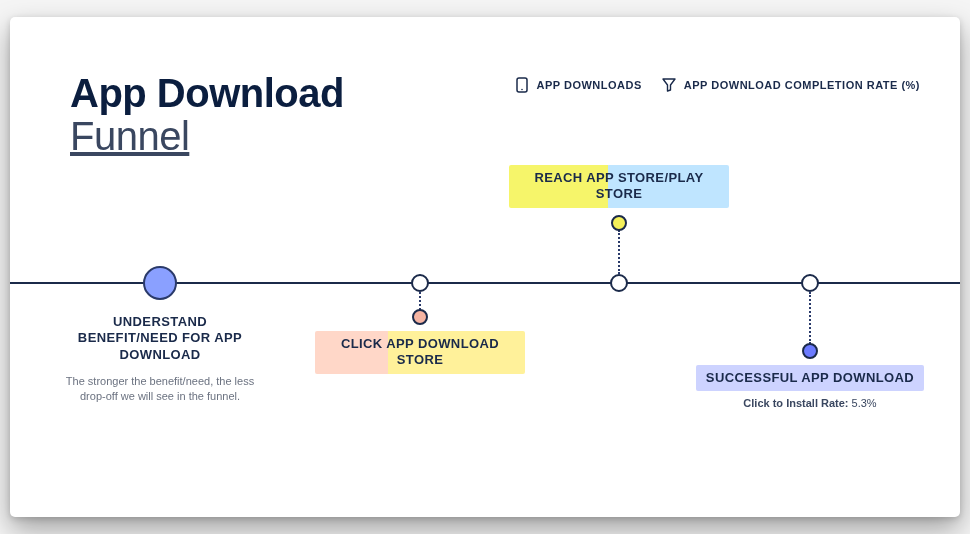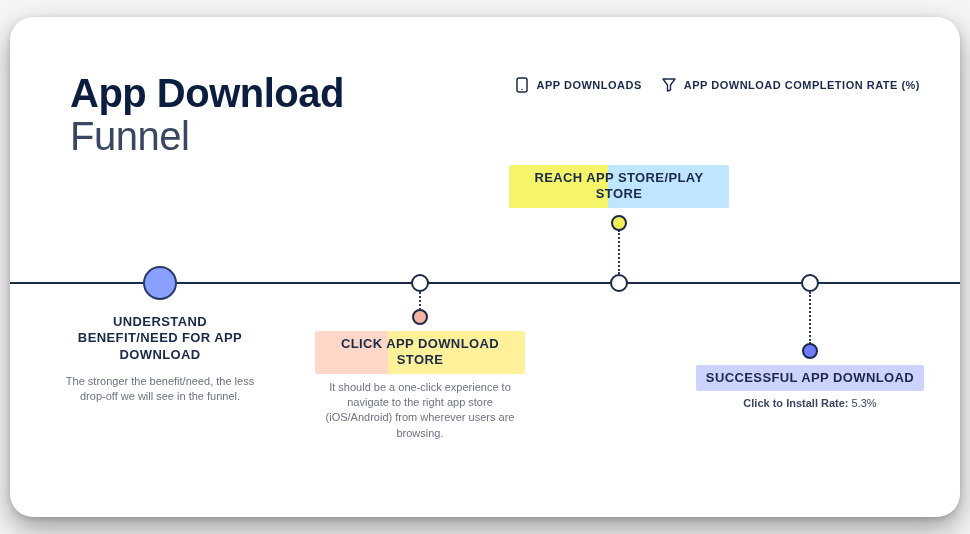--- a/index.html
+++ b/index.html
@@ -8,21 +8,21 @@
     background: #f5f5f5;
     display: flex;
     align-items: center;
     justify-content: center;
     min-height: 534px;
   }
   .card {
     width: 950px;
     height: 500px;
     background: #ffffff;
-    border-radius: 23px;
+    border-radius: 5px;
     box-shadow: 0 12px 28px rgba(0,0,0,0.35), 0 2px 6px rgba(0,0,0,0.15);
     position: relative;
     overflow: hidden;
   }
   
   .title {
     position: absolute;
     left: 60px;
     top: 55px;
   }
@@ -32,20 +32,21 @@
     color: #0b1e3f;
     letter-spacing: -0.5px;
     line-height: 1.05;
   }
   .title-light {
     font-size: 40px;
     font-weight: 300;
     color: #3a4760;
     letter-spacing: -0.5px;
     line-height: 1.1;
+    text-decoration: underline;
   }
   .metrics {
     position: absolute;
     top: 60px;
     right: 40px;
     display: flex;
     gap: 20px;
     align-items: center;
   }
   .metric {
@@ -180,21 +181,20 @@
   <div class="step n1" style="top:292px; width:210px;">
     <div class="step-label">UNDERSTAND BENEFIT/NEED FOR APP DOWNLOAD</div>
     <div class="step-desc">The stronger the benefit/need, the less drop-off we will see in the funnel.</div>
   </div>
 
   <div class="node n2"></div>
   <div class="vline n2" style="top:275px; height:18px;"></div>
   <div class="marker n2" style="top:300px; background:#f5b4a3;"></div>
   <div class="step n2" style="top:314px; width:210px;">
     <div class="step-label hl-pinkyellow">CLICK APP DOWNLOAD STORE</div>
-    <div class="step-desc">It should be a one-click experience to navigate to the right app store (iOS/Android) from wherever users are browsing.</div>
   </div>
 
   <div class="node n3"></div>
   <div class="vline n3" style="top:213px; height:44px;"></div>
   <div class="marker n3" style="top:206px; background:#f4f05a;"></div>
   <div class="step n3" style="top:148px; width:220px;">
     <div class="step-label hl-yellowblue">REACH APP STORE/PLAY STORE</div>
   </div>
 
   <div class="node n4"></div>

